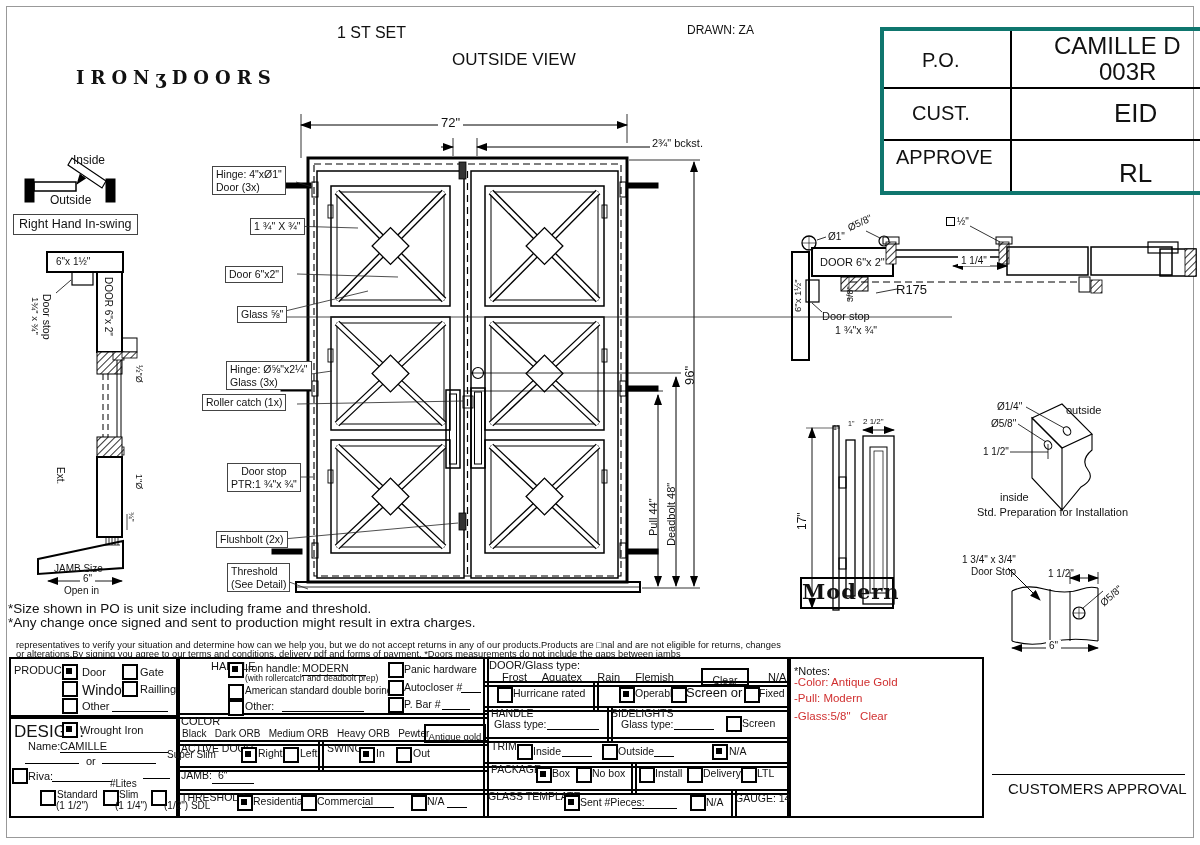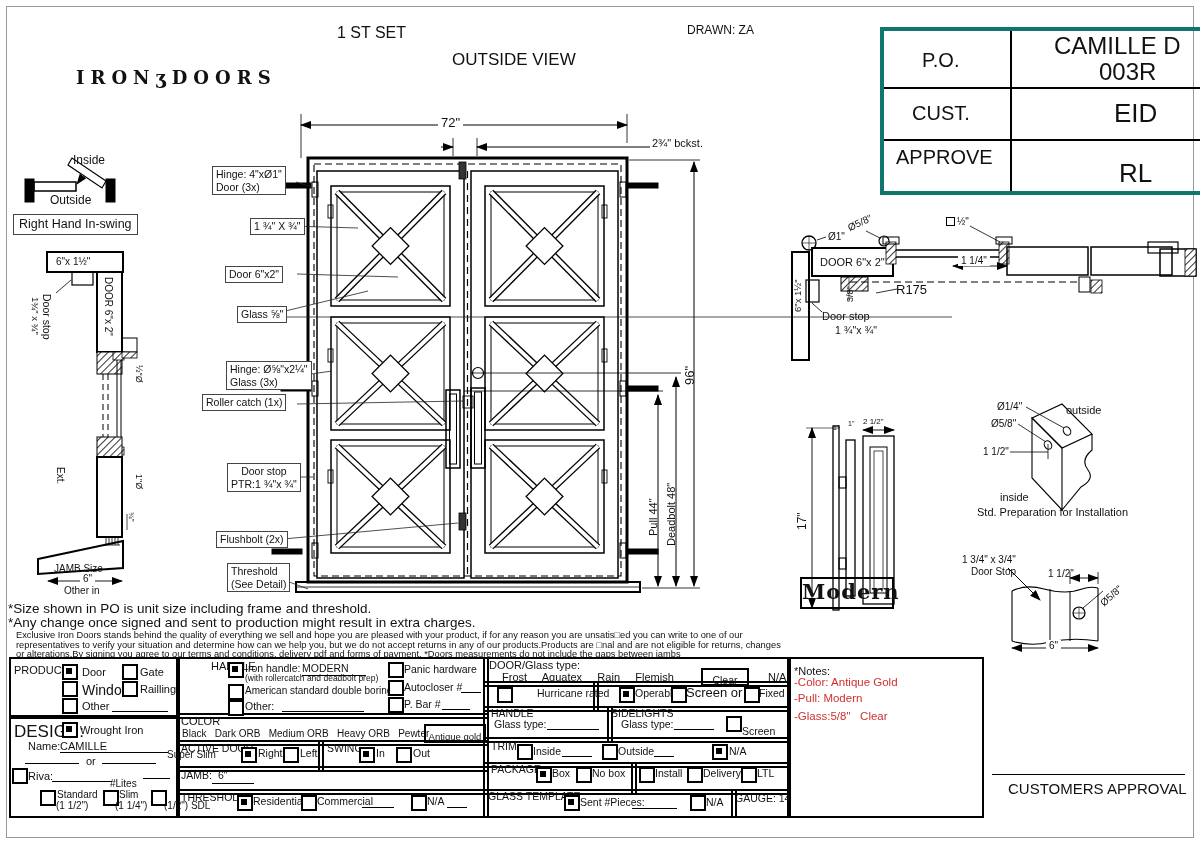--- a/index.html
+++ b/index.html
@@ -271,21 +271,21 @@
 <div class="t" style="left:56px;top:256px;font-size:10px;">6"x 1½"</div>
 <div class="t r90" style="left:114px;top:277px;font-size:10px;">DOOR 6"x 2"</div>
 <div class="t r90" style="left:52px;top:294px;font-size:10.5px;">Door stop</div>
 <div class="t r90" style="left:40px;top:297px;font-size:9.5px;">1¾" x ¾"</div>
 <div class="t r90" style="left:144px;top:365px;font-size:9px;">½"Ø</div>
 <div class="t r90" style="left:144px;top:474px;font-size:9px;">1"Ø</div>
 <div class="t r90" style="left:135px;top:512px;font-size:8px;">¾"</div>
 <div class="t r90" style="left:66px;top:467px;font-size:10px;">Ext.</div>
 <div class="t" style="left:54px;top:563px;font-size:10px;">JAMB Size</div>
 <div class="t wbg" style="left:80px;top:573px;font-size:10px;">6"</div>
-<div class="t" style="left:64px;top:585px;font-size:10px;">Other in</div>
+<div class="t" style="left:64px;top:585px;font-size:10px;">Open in</div>
 
 <div class="t wbg" style="left:438px;top:116px;font-size:13px;">72"</div>
 <div class="t" style="left:652px;top:137px;font-size:11px;">2¾" bckst.</div>
 <div class="t rneg" style="left:683px;top:385px;font-size:13px;">96"</div>
 <div class="t rneg" style="left:647px;top:536px;font-size:11px;">Pull 44"</div>
 <div class="t rneg" style="left:665px;top:546px;font-size:11px;">Deadbolt 48"</div>
 
 <div class="box" style="left:212px;top:166px;">
       <div>Hinge: 4"xØ1"</div>
       <div>Door (3x)</div>
@@ -333,21 +333,20 @@
 <div class="t" style="left:977px;top:506px;font-size:11px;">Std. Preparation for Installation</div>
 
 <div class="t" style="left:962px;top:554px;font-size:10px;">1 3/4" x 3/4"</div>
 <div class="t" style="left:971px;top:566px;font-size:10px;">Door Stop</div>
 <div class="t" style="left:1048px;top:568px;font-size:10px;">1 1/2"</div>
 <div class="t" style="left:1098px;top:600px;font-size:10px;transform:rotate(-42deg);transform-origin:0 0;">Ø5/8"</div>
 <div class="t wbg" style="left:1046px;top:640px;font-size:10px;">6"</div>
 
 <div class="t" style="left:8px;top:601px;font-size:13.5px;">*Size shown in PO is unit size including frame and threshold.</div>
 <div class="t" style="left:8px;top:615px;font-size:13.5px;">*Any change once signed and sent to production might result in extra charges.</div>
-<div class="t" style="left:16px;top:630px;font-size:9.3px;">Exclusive Iron Doors stands behind the quality of everything we sell and hope you are pleased with your product, if for any reason you are unsatis□ed you can write to one of our</div>
 <div class="t" style="left:16px;top:640px;font-size:9.3px;">representatives to verify your situation and determine how can we help you, but we do not accept returns in any of our products.Products are □nal and are not eligible for returns, changes</div>
 <div class="t" style="left:16px;top:649px;font-size:9.3px;text-decoration:underline;">or alterations.By signing you agree to our terms and conditions, delivery pdf and forms of payment. *Doors measurements do not include the gaps between jambs</div>
 
 <div class="cell" style="left:9px;top:657px;width:167px;height:58px;"></div>
 <div class="cell" style="left:9px;top:715px;width:167px;height:99px;"></div>
 <div class="cell" style="left:176px;top:657px;width:309px;height:58px;"></div>
 <div class="cell" style="left:176px;top:713px;width:309px;height:29px;"></div>
 <div class="cell" style="left:176px;top:740px;width:144px;height:28px;"></div>
 <div class="cell" style="left:318px;top:740px;width:167px;height:28px;"></div>
 <div class="cell" style="left:176px;top:766px;width:309px;height:25px;"></div>
@@ -447,36 +446,36 @@
 <span class="cb" style="left:411px;top:795px;"></span>
 <div class="t" style="left:427px;top:796px;font-size:10.5px;">N/A</div>
 <span class="blank" style="left:447px;top:806px;width:20px;"></span>
 
 <div class="t" style="left:489px;top:659px;font-size:11px;">DOOR/Glass type:</div>
 <div class="t" style="left:502px;top:671px;font-size:11px;">Frost     Aquatex     Rain     Flemish</div>
 <div style="position:absolute;left:701px;top:668px;width:44px;height:14px;border:2px solid #000;text-align:center;z-index:5;"><span style="font-size:10.5px;">Clear</span></div>
 <div class="t" style="left:768px;top:671px;font-size:11px;">N/A</div>
 
 <span class="cb" style="left:497px;top:687px;"></span>
-<div class="t" style="left:513px;top:688px;font-size:10.5px;padding-left:24px;">Hurricane rated</div>
+<div class="t" style="left:513px;top:688px;font-size:10.5px;">Hurricane rated</div>
 <span class="cb on" style="left:619px;top:687px;"></span>
 <div class="t" style="left:635px;top:688px;font-size:10.5px;">Operable</div>
 <span class="cb" style="left:671px;top:687px;"></span>
 <div class="t" style="left:686px;top:686px;font-size:13px;">Screen or</div>
 <span class="cb" style="left:744px;top:687px;"></span>
 <div class="t" style="left:759px;top:688px;font-size:10.5px;">Fixed</div>
 
 <div class="t" style="left:491px;top:708px;font-size:10.5px;">HANDLE</div>
 <div class="t" style="left:494px;top:719px;font-size:10.5px;">Glass type:</div>
 <span class="blank" style="left:547px;top:728px;width:52px;"></span>
 <div class="t" style="left:611px;top:708px;font-size:10.5px;">SIDELIGHTS</div>
 <div class="t" style="left:621px;top:719px;font-size:10.5px;">Glass type:</div>
 <span class="blank" style="left:674px;top:728px;width:40px;"></span>
 <span class="cb" style="left:726px;top:716px;"></span>
-<div class="t" style="left:742px;top:718px;font-size:10.5px;margin-top:8px;">Screen</div>
+<div class="t" style="left:742px;top:718px;font-size:10.5px;">Screen</div>
 
 <div class="t" style="left:491px;top:741px;font-size:10.5px;">TRIM</div>
 <span class="cb" style="left:517px;top:744px;"></span>
 <div class="t" style="left:533px;top:746px;font-size:10.5px;">Inside</div>
 <span class="blank" style="left:562px;top:755px;width:30px;"></span>
 <span class="cb" style="left:602px;top:744px;"></span>
 <div class="t" style="left:618px;top:746px;font-size:10.5px;">Outside</div>
 <span class="blank" style="left:654px;top:755px;width:20px;"></span>
 <span class="cb on" style="left:712px;top:744px;"></span>
 <div class="t" style="left:729px;top:746px;font-size:10.5px;">N/A</div>

